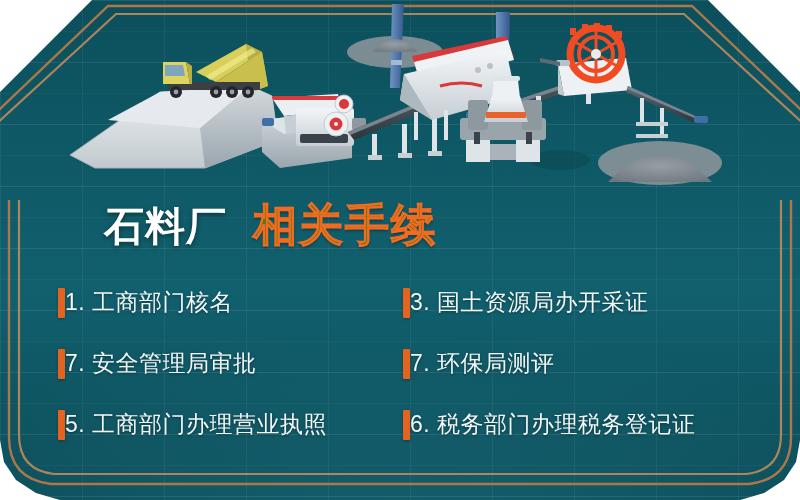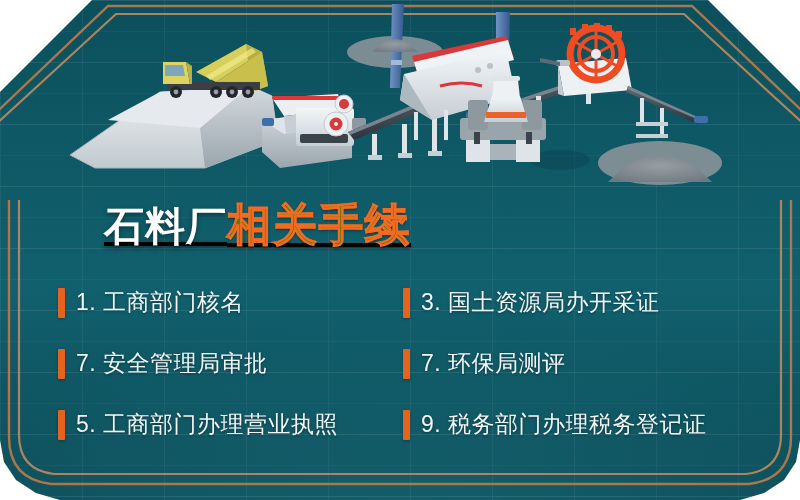--- a/index.html
+++ b/index.html
@@ -36,31 +36,31 @@
     clip-path:polygon(0 92px, 92px 0, 708px 0, 800px 92px, 800px 440px,
                       796px 462px, 784px 480px, 764px 493px, 740px 500px,
                       60px 500px, 36px 493px, 16px 480px, 4px 462px, 0 440px);
   }
 
   
   .pinstripe{position:absolute;inset:0;pointer-events:none;}
   .pinstripe svg{display:block;}
 
   
-  .headline{position:absolute;left:104px;top:196px;display:flex;align-items:baseline;text-decoration:underline;}
+  .headline{position:absolute;left:104px;top:196px;display:flex;align-items:baseline;gap:26px;}
   .h-white{font-size:40px;font-weight:bold;color:#ffffff;letter-spacing:1px;
            text-shadow:0 2px 5px rgba(0,0,0,.45);}
   .h-orange{font-size:44px;font-weight:bold;color:#4d7c0f;letter-spacing:2px;
             text-shadow:0 2px 3px rgba(0,0,0,.35), 0 0 1px #f26b21;
             -webkit-text-stroke:1px #f26b21;}
 
   
   .list{position:absolute;left:58px;top:272px;width:700px;
         display:grid;grid-template-columns:345px 355px;grid-auto-rows:61px;}
-  .item{display:flex;align-items:center;gap:11px;}
+  .item{display:flex;align-items:center;}
   .bar{width:7px;height:30px;background:#e4631f;border-radius:1px;flex:0 0 auto;
        box-shadow:0 1px 3px rgba(0,0,0,.3);}
   .itext{color:#f2f7f8;font-size:23px;letter-spacing:.5px;white-space:nowrap;
          text-shadow:0 1px 3px rgba(0,0,0,.4);}
 
   
   .illus{position:absolute;left:0;top:0;width:800px;height:185px;}
   .illus svg{display:block;}
 </style>
 </head>
@@ -289,17 +289,17 @@
       <span class="itext">7. 环保局测评</span>
     </div>
 
     <div class="item">
       <span class="bar"></span>
       <span class="itext">5. 工商部门办理营业执照</span>
     </div>
 
     <div class="item">
       <span class="bar"></span>
-      <span class="itext">9. 税务部门办理税务登记证</span>
+      <span class="itext">6. 税务部门办理税务登记证</span>
     </div>
 
   </div>
 </div>
 
 </body></html>

